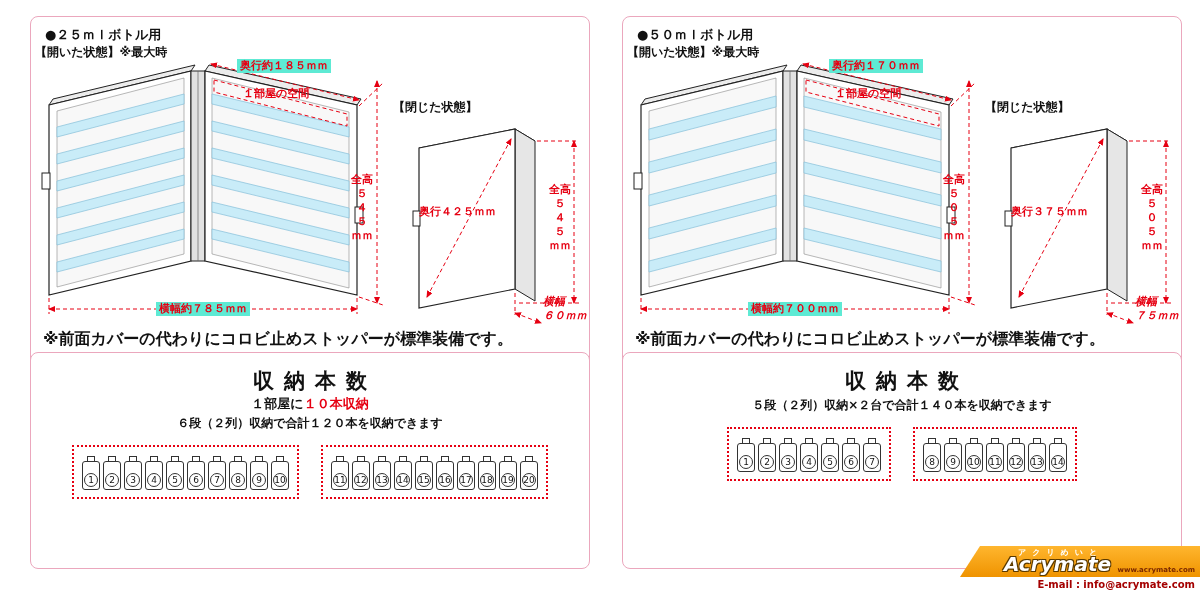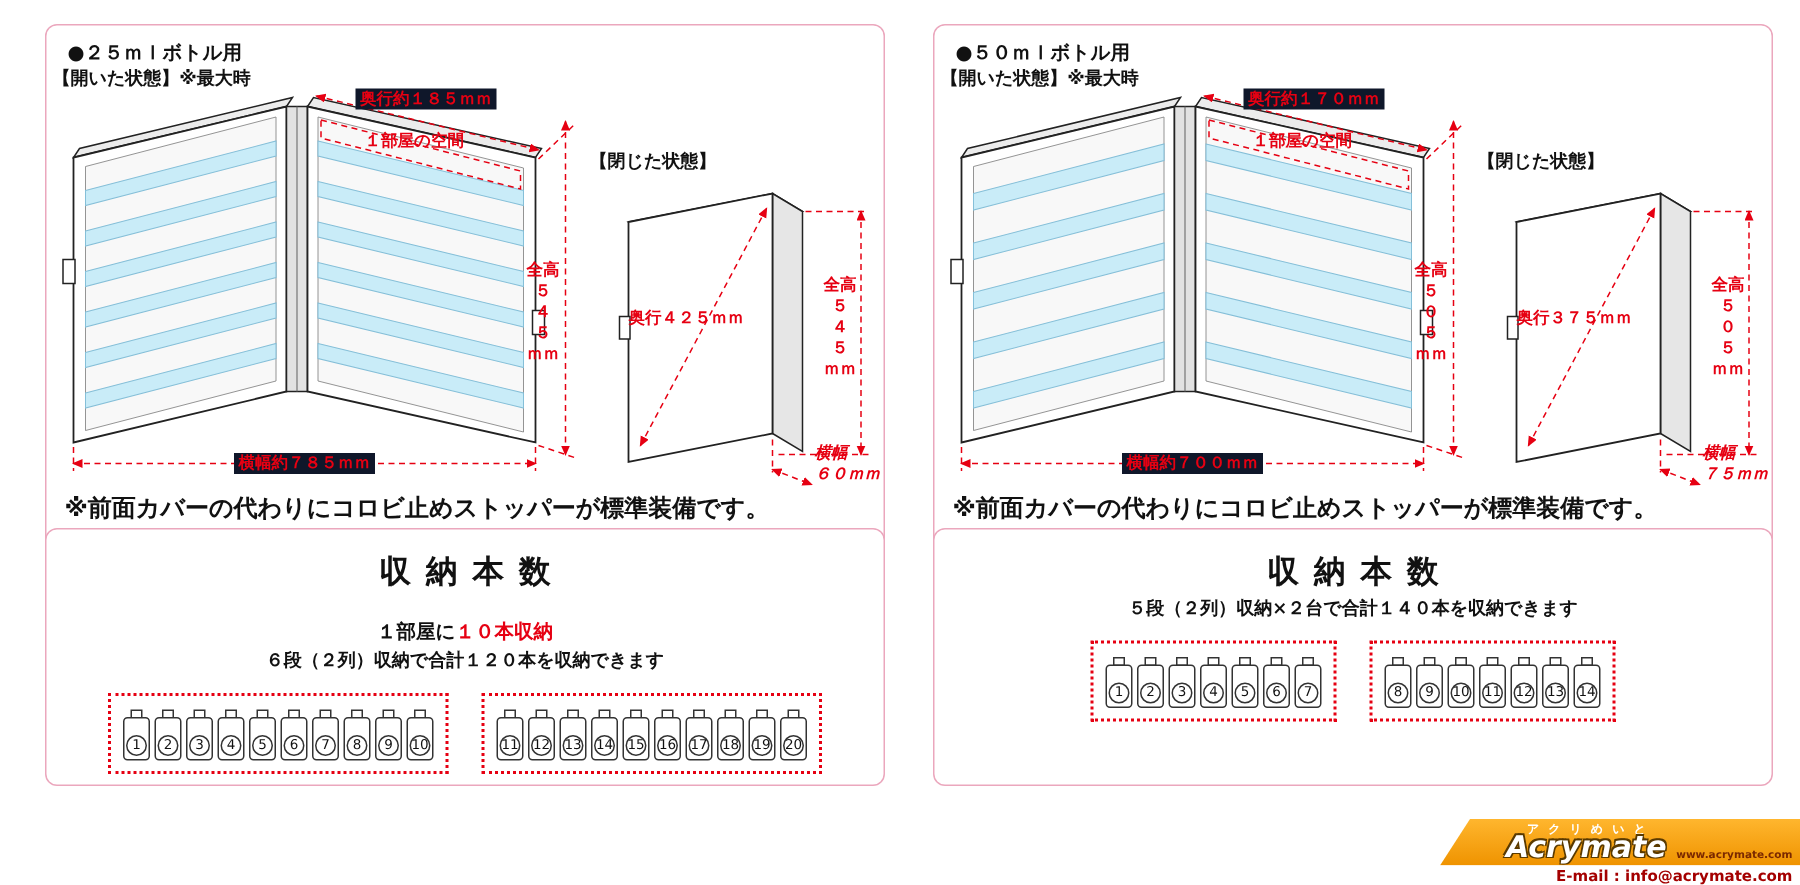--- a/index.html
+++ b/index.html
@@ -3,49 +3,49 @@
 <meta charset="utf-8">
 <style>
   * { margin:0; padding:0; box-sizing:border-box; }
   html,body { width:1200px; height:590px; }
   body {
     position:relative; background:#ffffff; overflow:hidden;
     font-family:"DejaVu Sans","Liberation Sans",sans-serif; color:#111;
   }
   .frame { position:absolute; border:1px solid #eba7bd; border-radius:8px; background:#fff; }
   .diagram-frame { width:560px; height:426px; top:16px; }
-  .storage-frame { width:560px; height:172px; top:352px; }
+  .storage-frame { width:560px; height:217px; top:352px; }
   .p0 { left:30px; } .p1 { left:622px; }
 
   .panel-title { position:absolute; left:14px; top:9px; font-size:13px; font-weight:bold; }
   .state-label { position:absolute; font-size:12px; font-weight:bold; }
   .open-state  { left:4px; top:27px; }
   .closed-state{ left:362px; top:82px; }
 
   .open-svg   { position:absolute; left:6px;  top:40px; width:350px; height:262px; }
   .closed-svg { position:absolute; left:380px; top:98px; width:170px; height:218px; }
 
   .red-label { position:absolute; color:#e60012; font-weight:bold; font-size:11px;
                line-height:1.28; white-space:pre-line; }
   .centered { text-align:center; }
-  .white-bg { background:#0f172a; padding:0 3px; }
+  .white-bg { background:#5eead4; padding:0 3px; }
 
   .depth-open   { left:206px; top:42px; }
   .room-label   { left:212px; top:70px; }
   .height-open  { left:318px; top:156px; width:26px; }
   .width-open   { left:125px; top:285px; }
   .depth-closed { left:388px; top:188px; }
   .height-closed{ left:516px; top:166px; width:26px; }
   .width-closed { left:512px; top:278px;font-style:italic; }
 
   .note { position:absolute; left:12px; top:312px; font-size:16px; font-weight:bold; }
 
   .storage-heading { margin-top:14px; text-align:center; font-size:21px; font-weight:bold;
                      letter-spacing:10px; text-indent:10px; }
-  .storage-line1 { margin-top:17px; text-align:center; font-size:13px; font-weight:bold; }
+  .storage-line1 { margin-top:0; text-align:center; font-size:13px; font-weight:bold; }
   .storage-line1 .hl { color:#e60012; }
   .storage-line2 { margin-top:2px; text-align:center; font-size:12px; font-weight:bold; }
   .bottle-groups { display:flex; justify-content:center; gap:22px; margin-top:13px; }
   .bottle-group { border:2px dotted #e60012; padding:9px 8px 5px; display:flex; gap:3px; }
   .bottle { position:relative; width:18px; height:36px; }
   .bottle-cap { position:absolute; top:0; left:5px; width:8px; height:6px;
                 border:1px solid #333; background:#fff; }
   .bottle-body{ position:absolute; top:5px; left:0; width:18px; height:29px;
                 border:1px solid #333; border-radius:3px; background:#fff; }
   .bottle-num { position:absolute; left:2px; top:17px; width:14px; height:14px;

